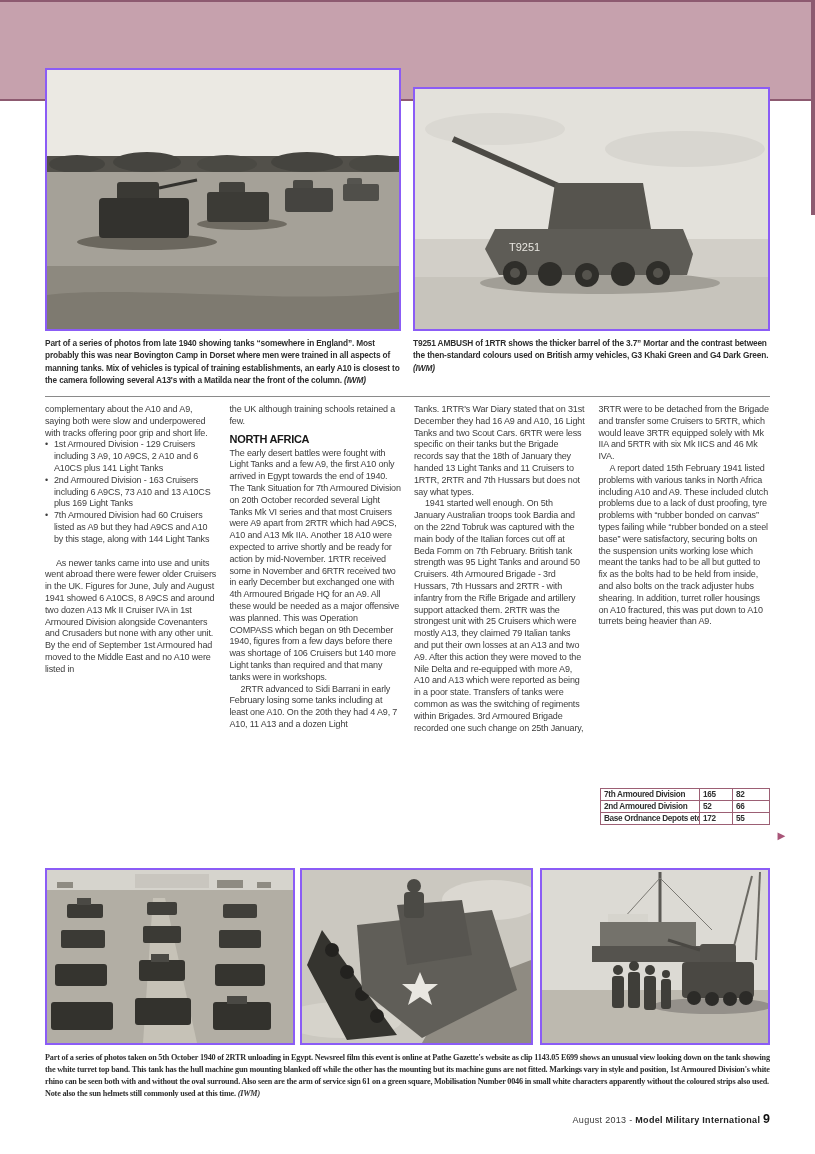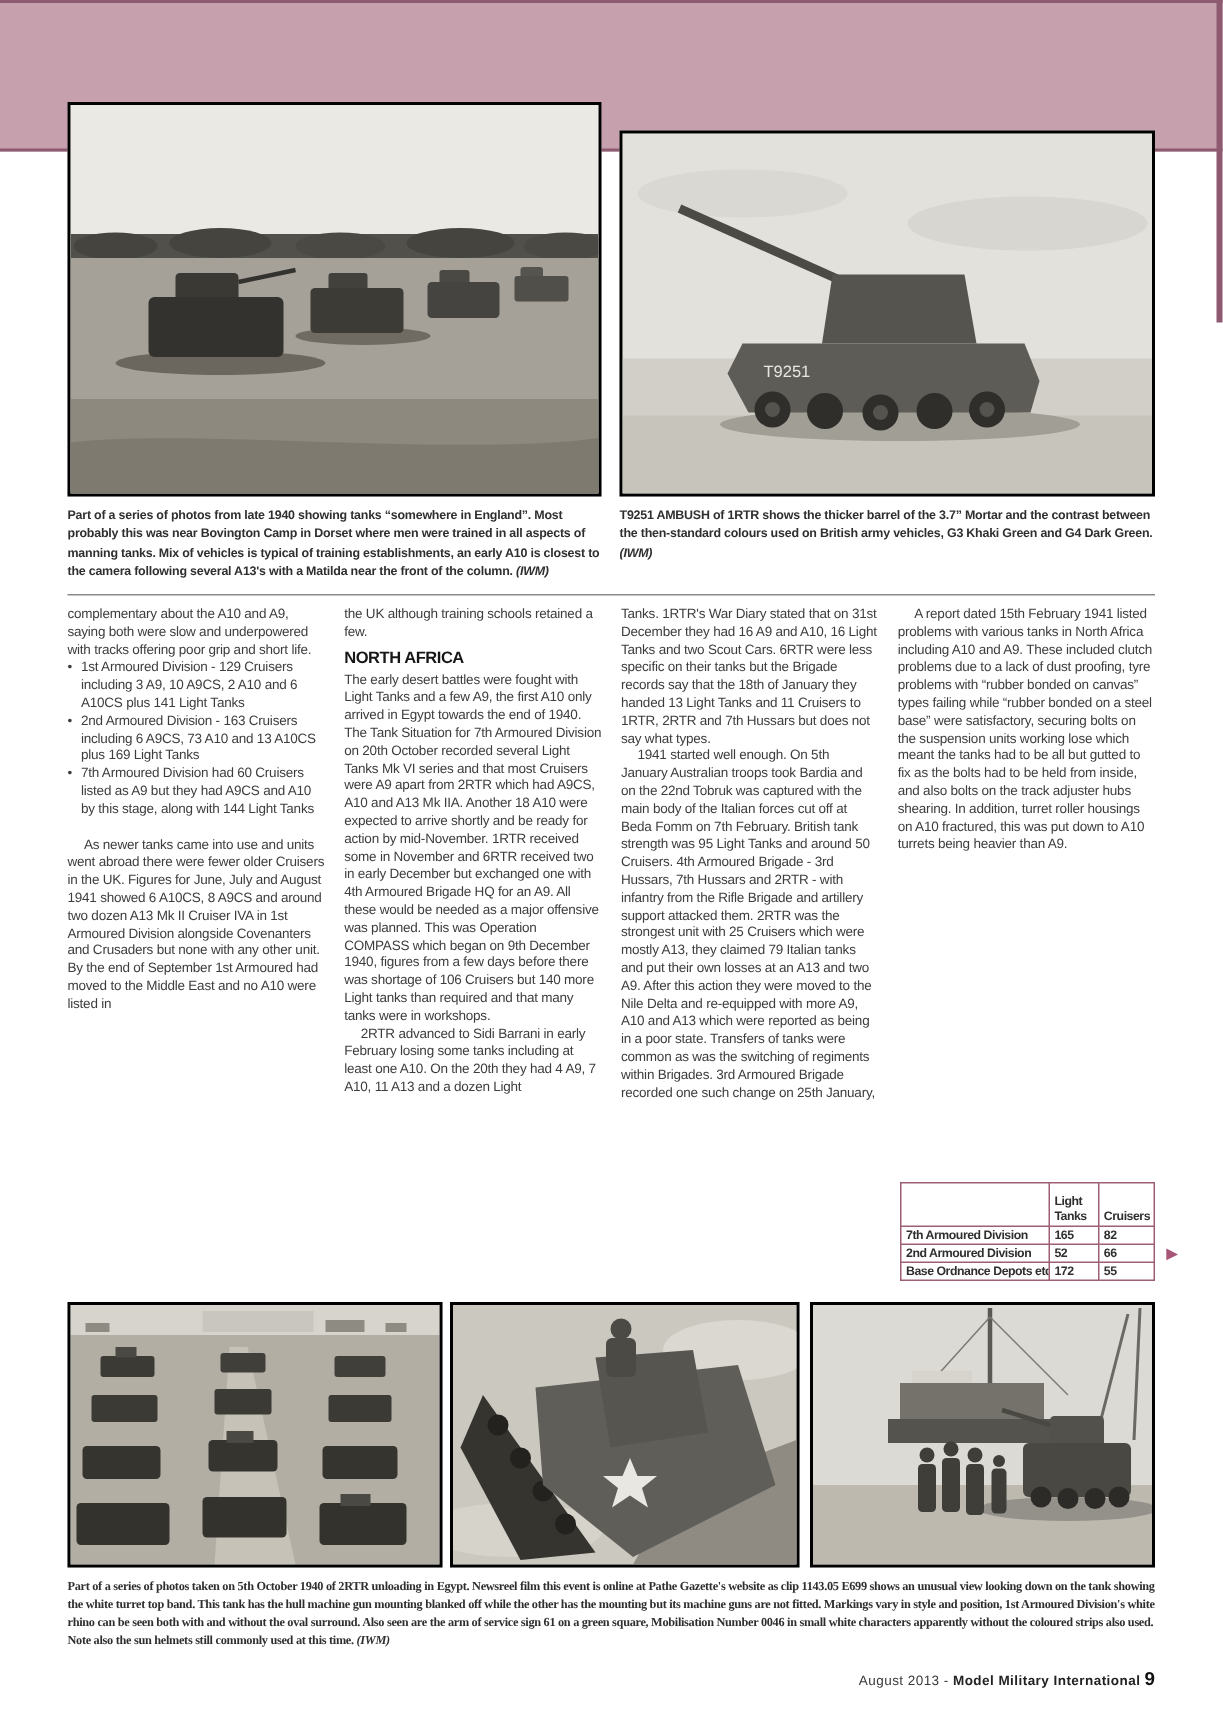--- a/index.html
+++ b/index.html
@@ -3,21 +3,21 @@
 <meta charset="utf-8">
 <style>
   html,body{margin:0;padding:0;}
   body{
     width:815px;height:1154px;position:relative;background:#ffffff;
     font-family:"Liberation Sans",sans-serif;overflow:hidden;
   }
   .band{position:absolute;left:0;top:0;width:815px;height:97px;
     background:#c6a1ad;border-top:2px solid #8d5a70;border-bottom:2px solid #8d5a70;}
   .edge-strip{position:absolute;right:0;top:0;width:4px;height:215px;background:#8d5a70;}
-  .photo{position:absolute;border:2px solid #000000;background:#ddd;overflow:hidden;}
+  .photo{position:absolute;border:2px solid #8b5cf6;background:#ddd;overflow:hidden;}
   .photo svg{display:block;}
   .cap{position:absolute;font-size:8.3px;font-weight:bold;color:#2f2f2f;
     line-height:12.4px;letter-spacing:-0.15px;}
   .credit{font-style:italic;}
   .rule{position:absolute;left:45px;top:396px;width:725px;height:1px;background:#8a8a8a;}
   .cols{position:absolute;left:45px;top:404px;width:725px;display:flex;gap:13px;justify-content:space-between;}
   .col{width:172px;font-size:9px;line-height:11.8px;color:#3d3d3d;letter-spacing:-0.15px;}
   .col p{margin:0;}
   p.ind{text-indent:11px;}
   p.gap{margin-top:12px;}
@@ -130,36 +130,32 @@
     <p>The early desert battles were fought with Light Tanks and a few A9, the first A10 only arrived in Egypt towards the end of 1940. The Tank Situation for 7th Armoured Division on 20th October recorded several Light Tanks Mk VI series and that most Cruisers were A9 apart from 2RTR which had A9CS, A10 and A13 Mk IIA. Another 18 A10 were expected to arrive shortly and be ready for action by mid-November. 1RTR received some in November and 6RTR received two in early December but exchanged one with 4th Armoured Brigade HQ for an A9. All these would be needed as a major offensive was planned. This was Operation COMPASS which began on 9th December 1940, figures from a few days before there was shortage of 106 Cruisers but 140 more Light tanks than required and that many tanks were in workshops.</p>
     <p class="ind">2RTR advanced to Sidi Barrani in early February losing some tanks including at least one A10. On the 20th they had 4 A9, 7 A10, 11 A13 and a dozen Light</p>
   </div>
 
   <div class="col">
     <p>Tanks. 1RTR's War Diary stated that on 31st December they had 16 A9 and A10, 16 Light Tanks and two Scout Cars. 6RTR were less specific on their tanks but the Brigade records say that the 18th of January they handed 13 Light Tanks and 11 Cruisers to 1RTR, 2RTR and 7th Hussars but does not say what types.</p>
     <p class="ind">1941 started well enough. On 5th January Australian troops took Bardia and on the 22nd Tobruk was captured with the main body of the Italian forces cut off at Beda Fomm on 7th February. British tank strength was 95 Light Tanks and around 50 Cruisers. 4th Armoured Brigade - 3rd Hussars, 7th Hussars and 2RTR - with infantry from the Rifle Brigade and artillery support attacked them. 2RTR was the strongest unit with 25 Cruisers which were mostly A13, they claimed 79 Italian tanks and put their own losses at an A13 and two A9. After this action they were moved to the Nile Delta and re-equipped with more A9, A10 and A13 which were reported as being in a poor state. Transfers of tanks were common as was the switching of regiments within Brigades. 3rd Armoured Brigade recorded one such change on 25th January,</p>
   </div>
 
   <div class="col">
+    <p>3RTR were to be detached from the Brigade and transfer some Cruisers to 5RTR, which would leave 3RTR equipped solely with Mk IIA and 5RTR with six Mk IICS and 46 Mk IVA.</p>
     <p class="ind">A report dated 15th February 1941 listed problems with various tanks in North Africa including A10 and A9. These included clutch problems due to a lack of dust proofing, tyre problems with “rubber bonded on canvas” types failing while “rubber bonded on a steel base” were satisfactory, securing bolts on the suspension units working lose which meant the tanks had to be all but gutted to fix as the bolts had to be held from inside, and also bolts on the track adjuster hubs shearing. In addition, turret roller housings on A10 fractured, this was put down to A10 turrets being heavier than A9.</p>
   </div>
 </div>
 
 <table class="tanktable">
   <colgroup>
       <col class="c-label">
       <col class="c-lt">
       <col class="c-cr">
     </colgroup>
   <tbody>
-      <tr>
-    <th></th>
-    <th>Light Tanks</th>
-    <th>Cruisers</th>
-  </tr>
   <tr>
     <td>7th Armoured Division</td>
     <td>165</td>
     <td>82</td>
   </tr>
   <tr>
     <td>2nd Armoured Division</td>
     <td>52</td>
     <td>66</td>
   </tr>

